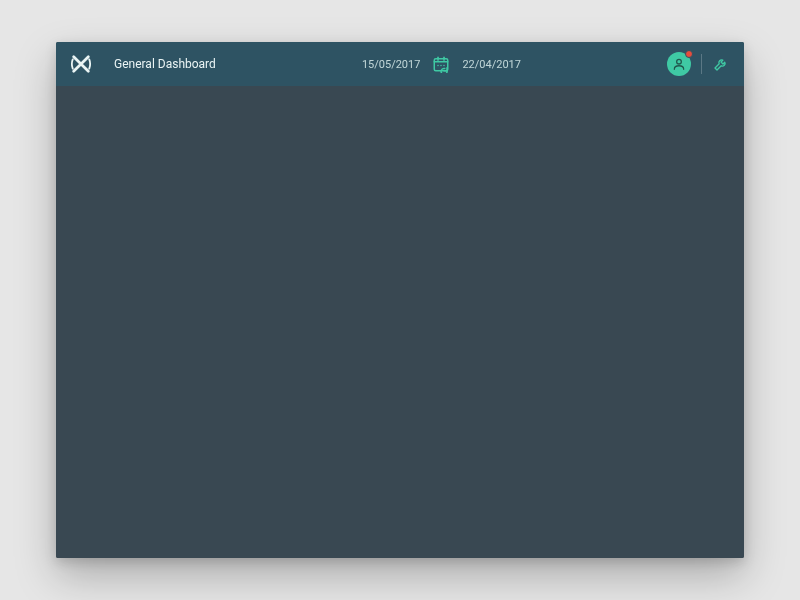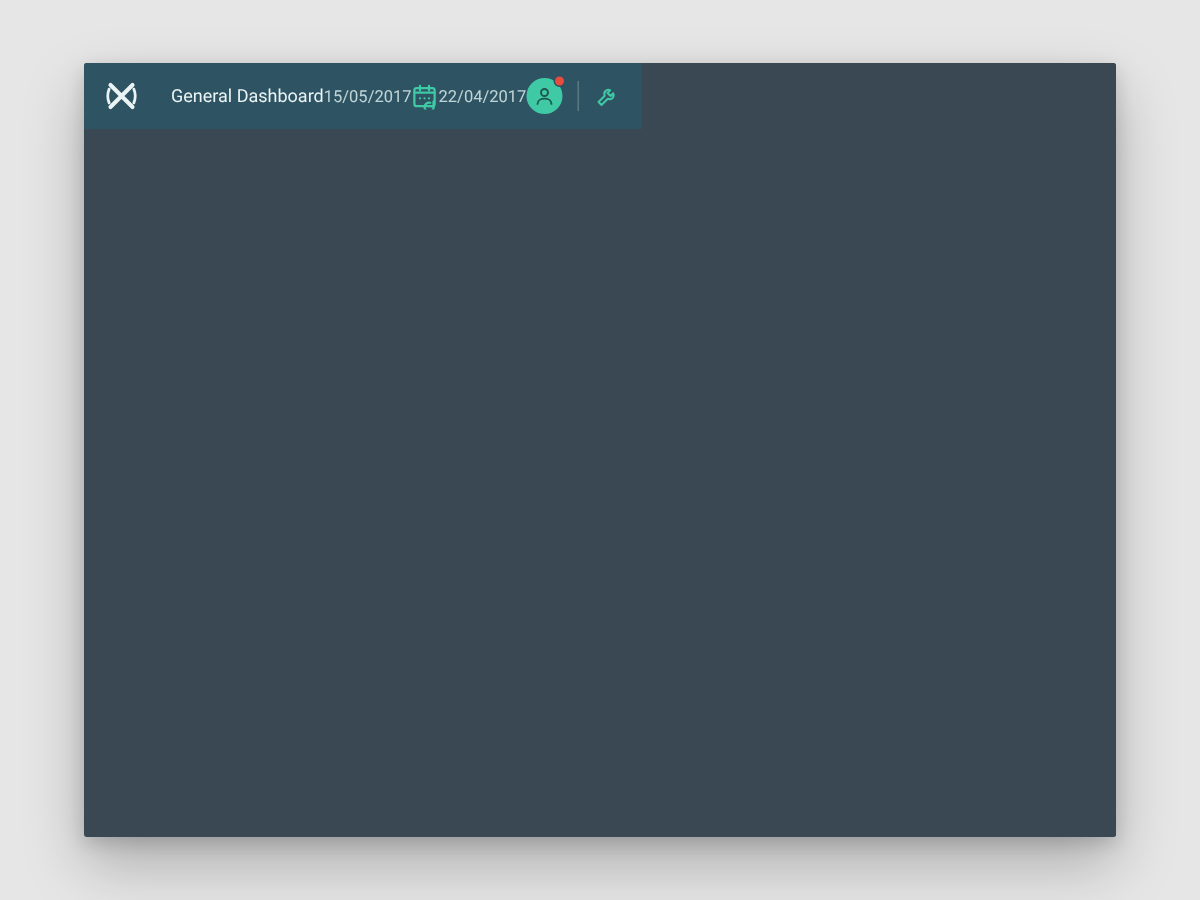--- a/index.html
+++ b/index.html
@@ -11,40 +11,40 @@
     align-items: center;
     justify-content: center;
   }
   .window {
     width: 688px;
     height: 516px;
     background: #394852;
     border-radius: 2px;
     box-shadow: 0 18px 40px rgba(0,0,0,0.25), 0 4px 12px rgba(0,0,0,0.15);
     display: flex;
-    flex-direction: row;
+    flex-direction: column;
     overflow: hidden;
   }
   .topbar {
     height: 44px;
     background: #2e5363;
     display: flex;
     align-items: center;
     padding: 0 14px;
     color: #e8f2f2;
     font-size: 12px;
   }
   .logo {
     width: 22px; height: 22px;
     display: flex; align-items: center; justify-content: center;
     margin-right: 22px;
   }
   .title { flex: 0 0 auto; font-size: 12px; color: #eaf4f4; }
   .spacer-left { flex: 1; }
-  .dates { display: flex; align-items: center; gap: 0; color: #cfe3e3; font-size: 11px; }
+  .dates { display: flex; align-items: center; gap: 12px; color: #cfe3e3; font-size: 11px; }
   .date-text { opacity: 0.9; }
   .cal-icon { display: flex; align-items: center; justify-content: center; }
   .spacer-right { flex: 1; }
   .right-cluster { display: flex; align-items: center; gap: 10px; }
   .avatar-btn {
     position: relative;
     width: 24px; height: 24px; border-radius: 50%;
     background: #3fc9a4;
     display: flex; align-items: center; justify-content: center;
     cursor: pointer;

